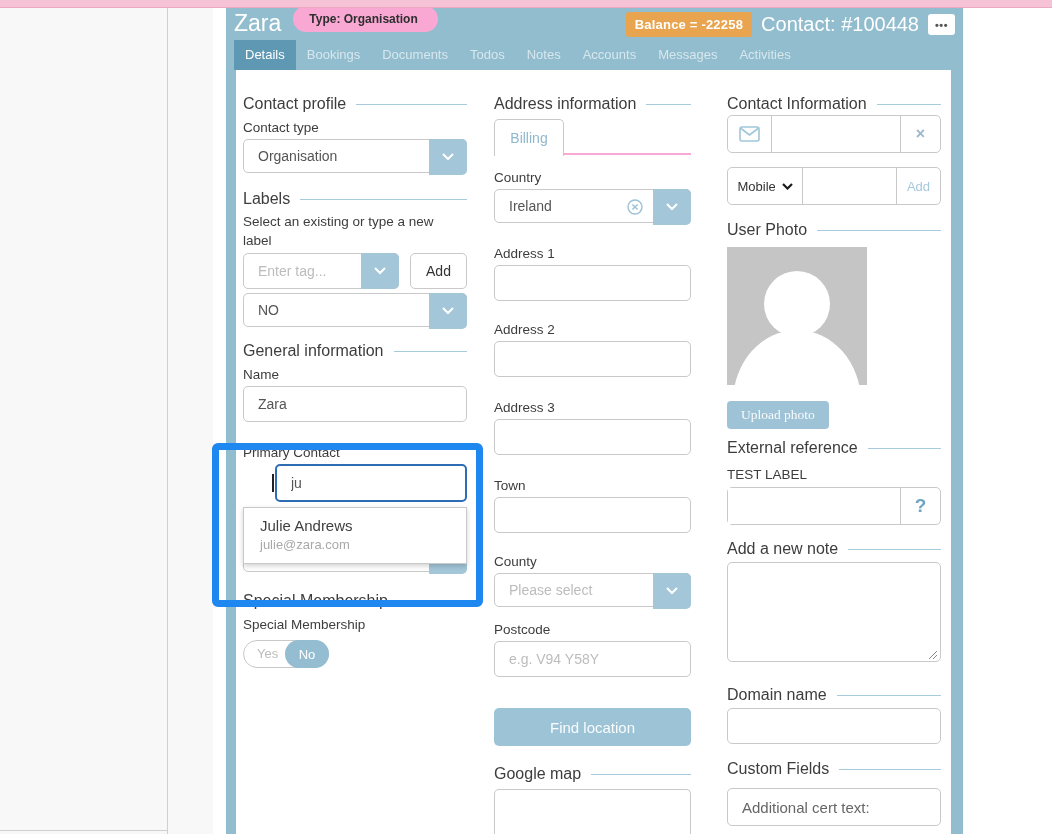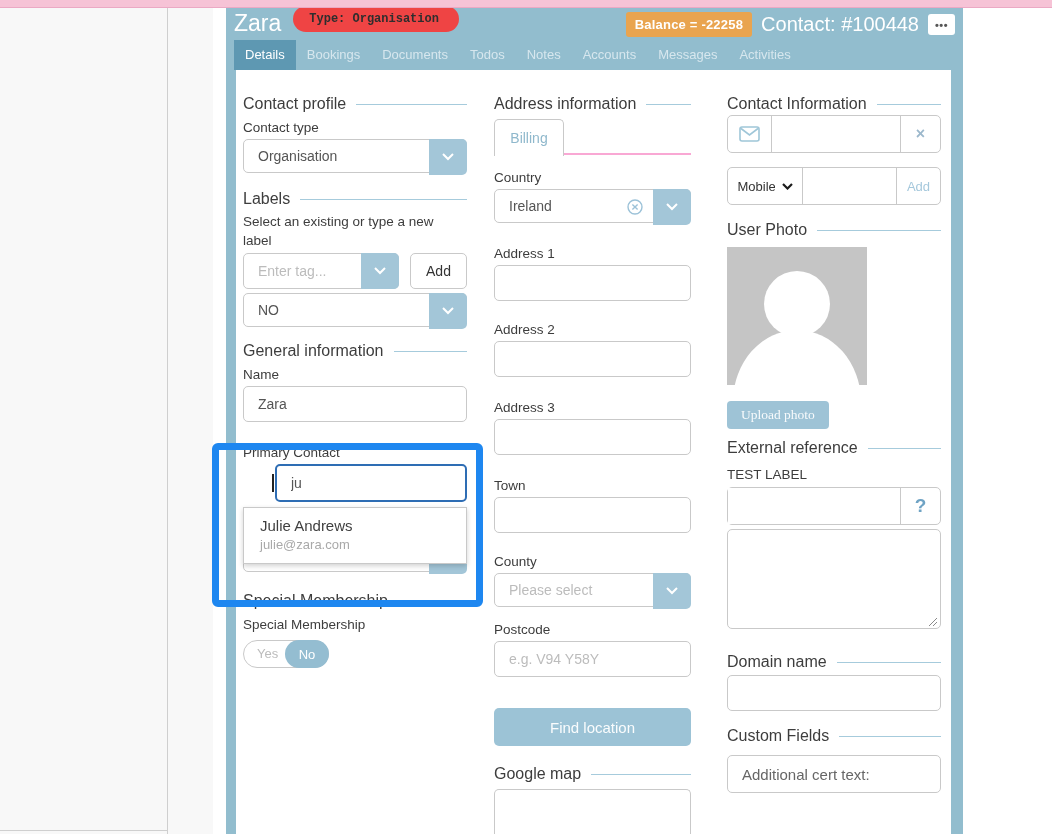--- a/index.html
+++ b/index.html
@@ -13,22 +13,22 @@
     background:#f6c3d6; border-bottom:1px solid #eba9c4; z-index:40; }
   
   .sidebar { position:absolute; top:8px; left:0; width:213px; bottom:0; background:#f8f8f8; }
   .sidebar-divider { position:absolute; left:167px; top:0; bottom:0; width:1px; background:#cfcfcf; }
   .sidebar-bottom-line { position:absolute; left:0; bottom:3px; width:167px; height:1px; background:#cfcfcf; }
 
   
   .panel { position:absolute; left:226px; top:8px; width:737px; bottom:0; background:#92bdce; }
   .panel-header { position:relative; height:32px; padding:0 8px; display:flex; align-items:flex-start; }
   .contact-title { color:#fff; font-size:23px; line-height:30px; font-weight:400; }
-  .type-pill { background:#ef4444; color:#2e2e2e; font-size:12px; font-weight:bold;
-    padding:6px 20px 6px 16px; border-radius:0 0 14px 14px; border-radius:14px; margin-left:12px; margin-top:-2px;font-family:Liberation Mono, monospace; }
+  .type-pill { background:#f9a8d4; color:#2e2e2e; font-size:12px; font-weight:bold;
+    padding:6px 20px 6px 16px; border-radius:0 0 14px 14px; border-radius:14px; margin-left:12px; margin-top:-2px; }
   .header-right { position:absolute; right:8px; top:4px; display:flex; align-items:center; gap:9px; }
   .balance-badge { background:#e9a44f; color:#fff; font-weight:bold; font-size:13px;
     padding:5px 9px; border-radius:3px; letter-spacing:.2px; }
   .contact-id { color:#fff; font-size:20px; font-weight:400; }
   .dots-btn { background:#fff; border-radius:3px; width:27px; height:21px; color:#555;
     display:flex; align-items:center; justify-content:center; font-size:11px; font-weight:bold; letter-spacing:.5px; }
 
   .tabbar { display:flex; height:30px; padding-left:8px; }
   .tab { padding:0 11px; line-height:30px; font-size:13px; color:#d7e7ee; white-space:nowrap; cursor:default; }
   .tab.active { background:#5e98b2; color:#fff; }
@@ -332,20 +332,24 @@
             <span class="line"></span>
         </div>
         <div class="caps-label" style="margin-top:10px">TEST LABEL</div>
         <div class="group" style="margin-top:5px">
           <input style="">
           <div class="seg seg-q">
             <span>?</span>
           </div>
         </div>
 
+        <div class="sec" style="margin-top:15px">
+          <span>Add a new note</span>
+            <span class="line"></span>
+        </div>
         <div class="notewrap" style="margin-top:4px">
           <textarea class="note-ta" style=""></textarea>
           <svg class="resize-h" width="10" height="10" viewBox="0 0 10 10">
             <path d="M9 1 L1 9 M9 5 L5 9" stroke="#8a8a8a" stroke-width="1"></path>
           </svg>
         </div>
 
         <div class="sec" style="margin-top:20px">
           <span>Domain name</span>
             <span class="line"></span>

